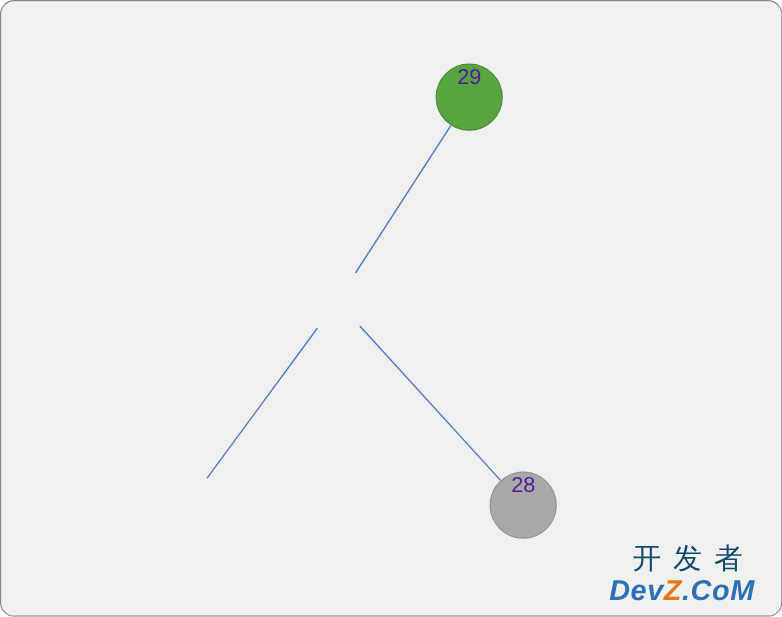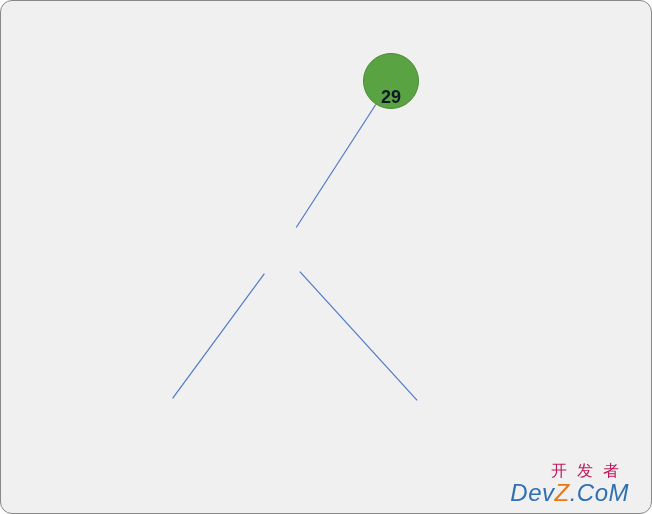--- a/index.html
+++ b/index.html
@@ -25,46 +25,46 @@
     top: 0; left: 0;
     width: 100%;
     height: 100%;
   }
   .node {
     position: absolute;
     width: 56px;
     height: 56px;
     border-radius: 50%;
     display: flex;
-    align-items: flex-end;
+    align-items: flex-start;
     justify-content: center;
-    color: #0f172a;
+    color: #4c1d95;
     font-size: 18px;
     transform: translate(-50%, -50%);
     box-sizing: border-box;
-    font-weight: bold;
   }
   .watermark {
     position: absolute;
     right: 22px;
     bottom: 8px;
     text-align: right;
     line-height: 1.05;
     pointer-events: none;
   }
   .watermark .line1 {
-    color: #be185d;
-    font-size: 16px;
+    color: #0c4a6e;
+    font-size: 24px;
     letter-spacing: 10px;
     font-weight: 400;
+    font-family: Liberation Mono, monospace;
   }
   .watermark .line2 {
     color: #2f6fb3;
     font-size: 24px;
-    font-weight: 400;
+    font-weight: 700;
     font-style: italic;
     letter-spacing: 0.5px;
   }
   .watermark .line2 .accent {
     color: #e67817;
     font-style: italic;
   }
 </style>
 </head>
 <body>
@@ -78,13 +78,16 @@
 
   <div class="watermark">
     <div class="line1">开发者</div>
     <div class="line2">
       <span>Dev</span><span class="accent">Z</span><span>.CoM</span>
     </div>
   </div>
 <div class="node" style="left: 390px; top: 80px; width: 56px; height: 56px; background: rgb(90, 163, 66); border: 1px solid rgb(74, 138, 55);">
       <span>29</span>
     </div>
+    <div class="node" style="left: 435px; top: 420px; width: 56px; height: 56px; background: rgb(168, 168, 168); border: 1px solid rgb(146, 146, 146);">
+      <span>28</span>
+    </div>
   </div>
 
 </body></html>

